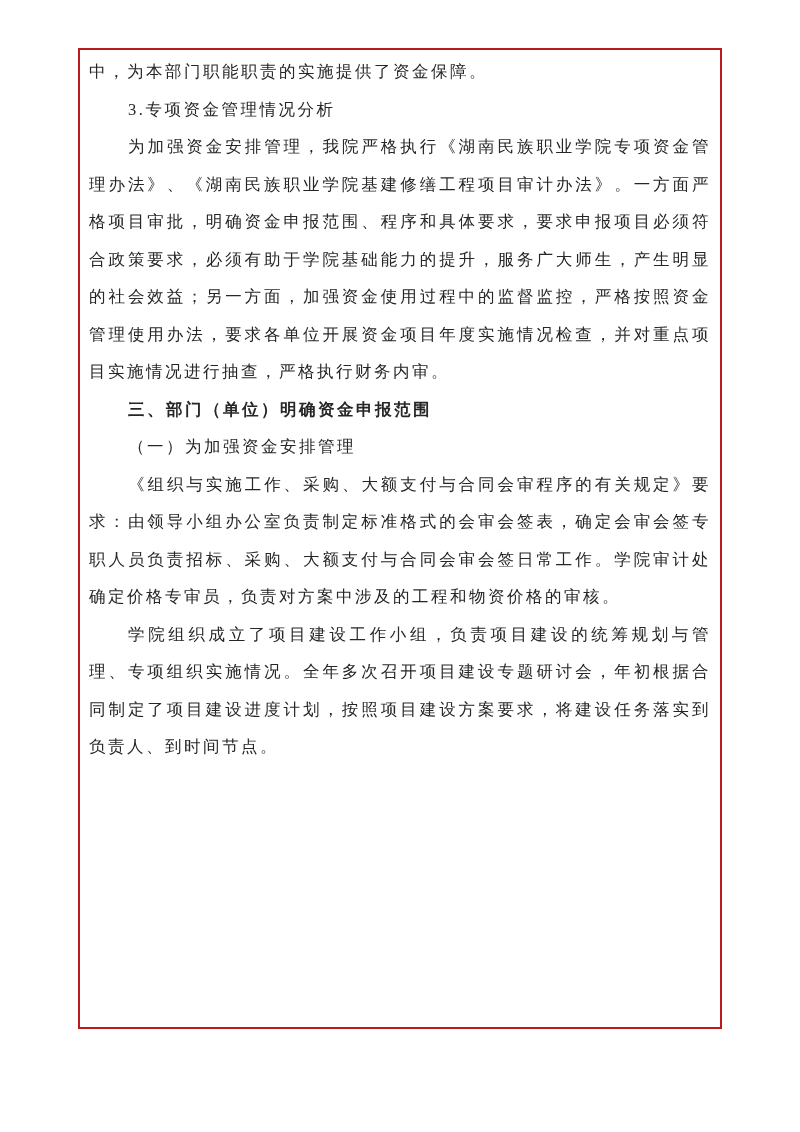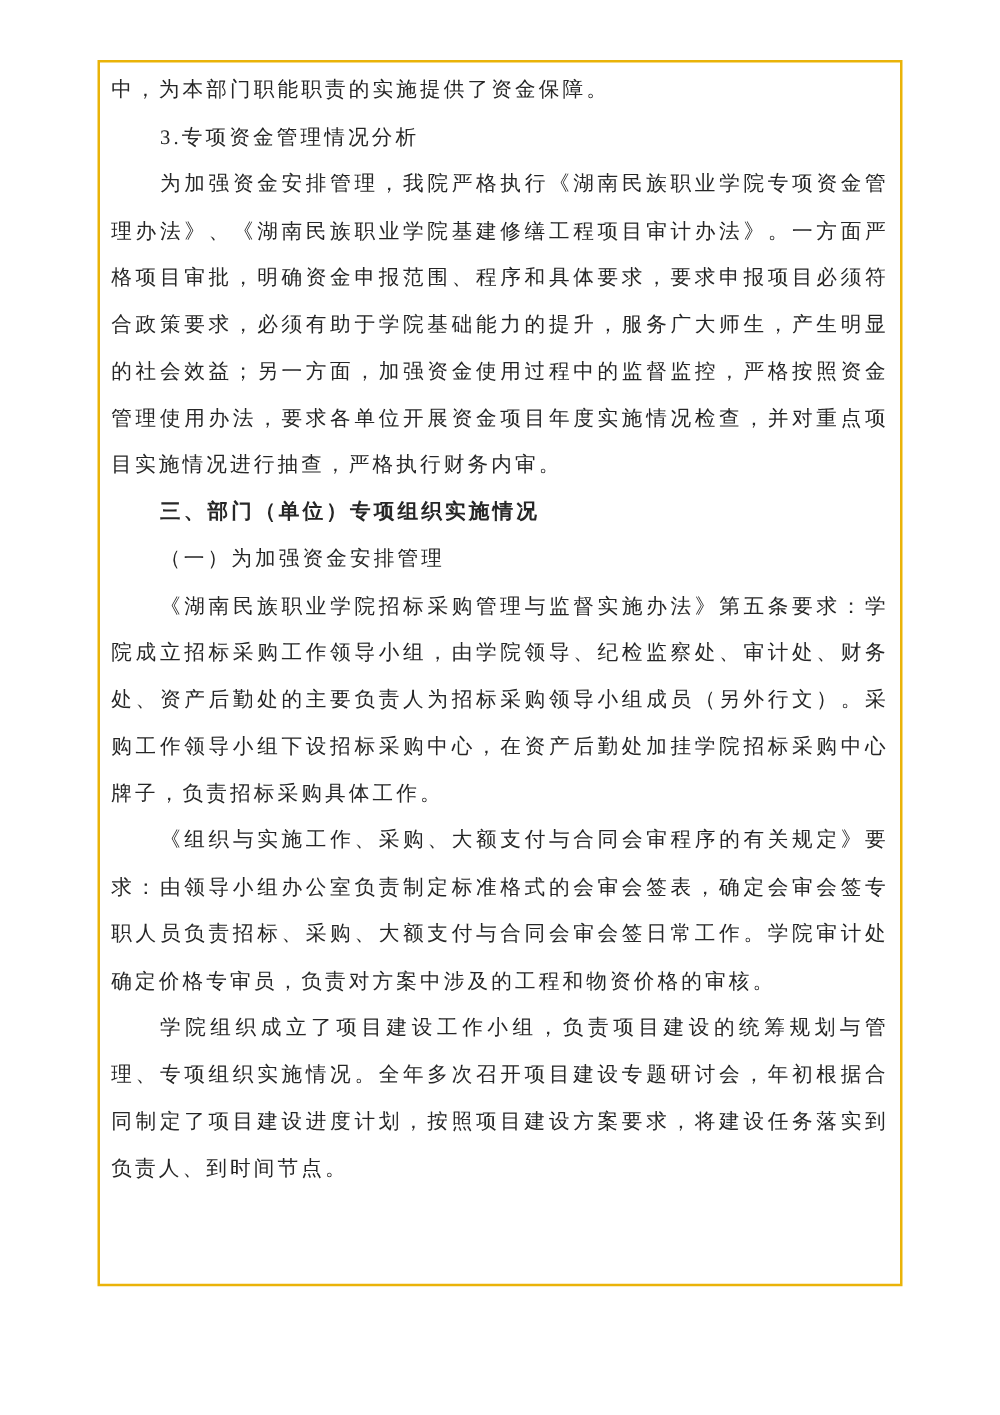--- a/index.html
+++ b/index.html
@@ -14,21 +14,21 @@
     height: 1132px;
     background: #ffffff;
     overflow: hidden;
   }
   .doc-cell {
     position: absolute;
     left: 78px;
     top: 48px;
     width: 644px;
     height: 981px;
-    border: 2px solid #eab308;
+    border: 2px solid #b91c1c;
     background: #ffffff;
     padding: 3px 9px 0 9px;
     overflow: hidden;
   }
   .doc-cell p, .doc-cell h3 {
     font-size: 16.5px;
     line-height: 37.5px;
     letter-spacing: 2.5px;
     color: #262626;
     text-align: justify;
@@ -44,19 +44,18 @@
   }
 </style>
 </head>
 <body>
 
 <div class="page">
   <div class="doc-cell">
     <p class="no-indent">中，为本部门职能职责的实施提供了资金保障。</p>
     <p class="indent">3.专项资金管理情况分析</p>
     <p class="indent">为加强资金安排管理，我院严格执行《湖南民族职业学院专项资金管理办法》、《湖南民族职业学院基建修缮工程项目审计办法》。一方面严格项目审批，明确资金申报范围、程序和具体要求，要求申报项目必须符合政策要求，必须有助于学院基础能力的提升，服务广大师生，产生明显的社会效益；另一方面，加强资金使用过程中的监督监控，严格按照资金管理使用办法，要求各单位开展资金项目年度实施情况检查，并对重点项目实施情况进行抽查，严格执行财务内审。</p>
-    <h3 class="indent heading">三、部门（单位）专项组织实施情况</h3>
+    <h3 class="indent heading">三、部门（单位）明确资金申报范围</h3>
     <p class="indent">（一）为加强资金安排管理</p>
-    <p class="indent">《湖南民族职业学院招标采购管理与监督实施办法》第五条要求：学院成立招标采购工作领导小组，由学院领导、纪检监察处、审计处、财务处、资产后勤处的主要负责人为招标采购领导小组成员（另外行文）。采购工作领导小组下设招标采购中心，在资产后勤处加挂学院招标采购中心牌子，负责招标采购具体工作。</p>
     <p class="indent">《组织与实施工作、采购、大额支付与合同会审程序的有关规定》要求：由领导小组办公室负责制定标准格式的会审会签表，确定会审会签专职人员负责招标、采购、大额支付与合同会审会签日常工作。学院审计处确定价格专审员，负责对方案中涉及的工程和物资价格的审核。</p>
     <p class="indent">学院组织成立了项目建设工作小组，负责项目建设的统筹规划与管理、专项组织实施情况。全年多次召开项目建设专题研讨会，年初根据合同制定了项目建设进度计划，按照项目建设方案要求，将建设任务落实到负责人、到时间节点。</p>
   </div>
 </div>
 
 </body></html>

